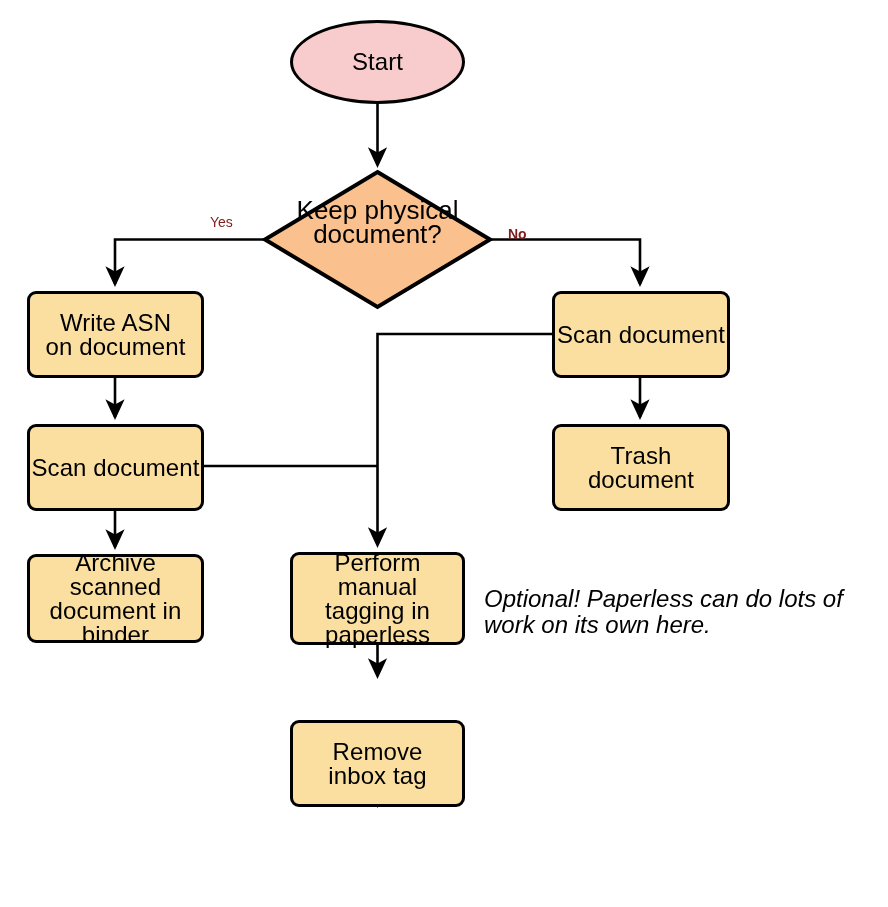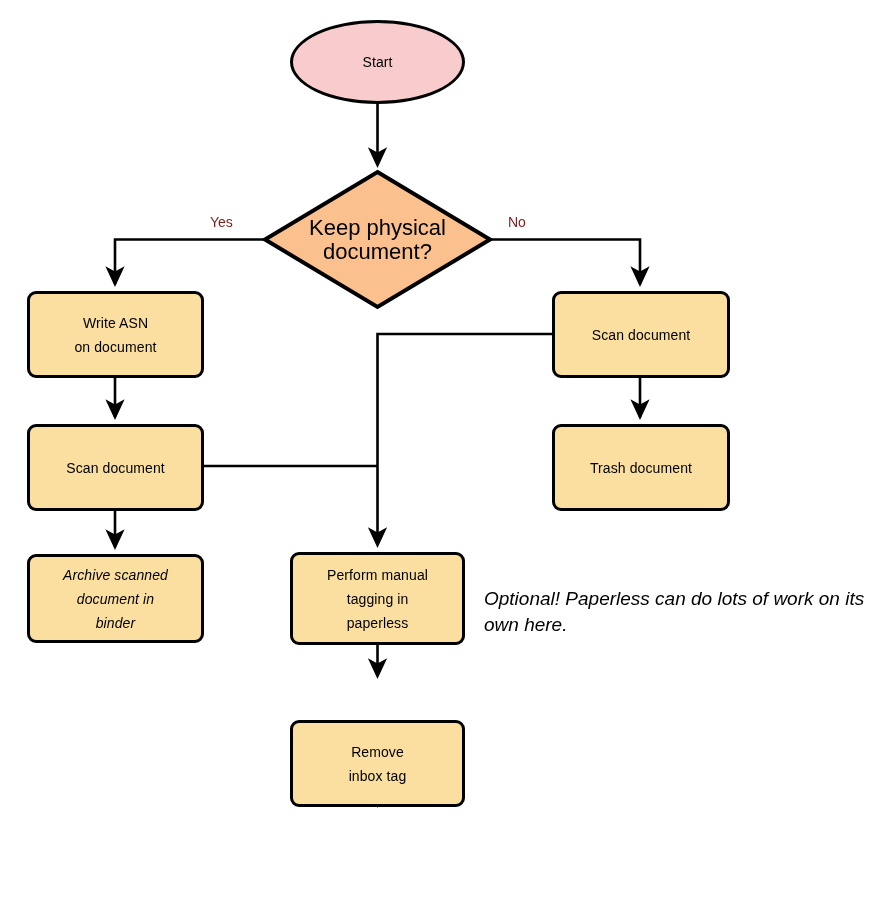--- a/index.html
+++ b/index.html
@@ -30,21 +30,21 @@
 
   
   .node {
     position: absolute;
     box-sizing: border-box;
     display: flex;
     align-items: center;
     justify-content: center;
     text-align: center;
     color: #000000;
-    font-size: 14px;
+    font-size: 24px;
     line-height: 24px;
     letter-spacing: 0.1px;
     z-index: 3;
   }
   .node .label {
     display: block;
     white-space: pre-line;
   }
 
   
@@ -58,45 +58,44 @@
   .process {
     border: 3.5px solid #000000;
     border-radius: 9px;
     background: #FBDFA0;
   }
 
   
   .decision-text {
     position: absolute;
     display: flex;
-    align-items: center;
     justify-content: center;
     text-align: center;
     color: #000000;
-    font-size: 22px;
+    font-size: 26px;
     line-height: 24px;
     z-index: 3;
   }
 
   
   .edge-label {
     position: absolute;
     color: #7f1d1d;
     font-size: 14px;
     line-height: 22px;
     white-space: nowrap;
     z-index: 4;
   }
 
   
   .note {
     position: absolute;
     color: #000000;
     font-style: italic;
-    font-size: 19px;
+    font-size: 24px;
     line-height: 26px;
     z-index: 4;
   }
 </style>
 </head>
 <body>
 
 <div id="canvas">
 
   <svg id="edges" viewBox="0 0 888 907">
@@ -136,32 +135,32 @@
     <span class="label">Start</span>
   </div>
 
   <div class="decision-text" style="left:283px; top:198px; width:189px; height:84px;">
     <span class="label" style="white-space:pre-line;">Keep physical
 document?</span>
   </div>
 
   <div class="edge-label" style="left:210px; top:211px;">Yes</div>
 
-  <div class="edge-label" style="left:508px; top:211px;">No</div>
+  <div class="edge-label" style="left:508px; top:223px;font-weight:bold;">No</div>
 
   <div class="node process" style="left:27px; top:291px; width:177px; height:87px;align-items:center;">
     <span class="label">Write ASN
 on document</span>
   </div>
 
   <div class="node process" style="left:27px; top:424px; width:177px; height:87px;">
     <span class="label">Scan document</span>
   </div>
 
-  <div class="node process" style="left:27px; top:554px; width:177px; height:89px;font-style:italic;">
+  <div class="node process" style="left:27px; top:554px; width:177px; height:89px;">
     <span class="label">Archive scanned
 document in
 binder</span>
   </div>
 
   <div class="node process" style="left:552px; top:291px; width:178px; height:87px;">
     <span class="label">Scan document</span>
   </div>
 
   <div class="node process" style="left:552px; top:424px; width:178px; height:87px;">

